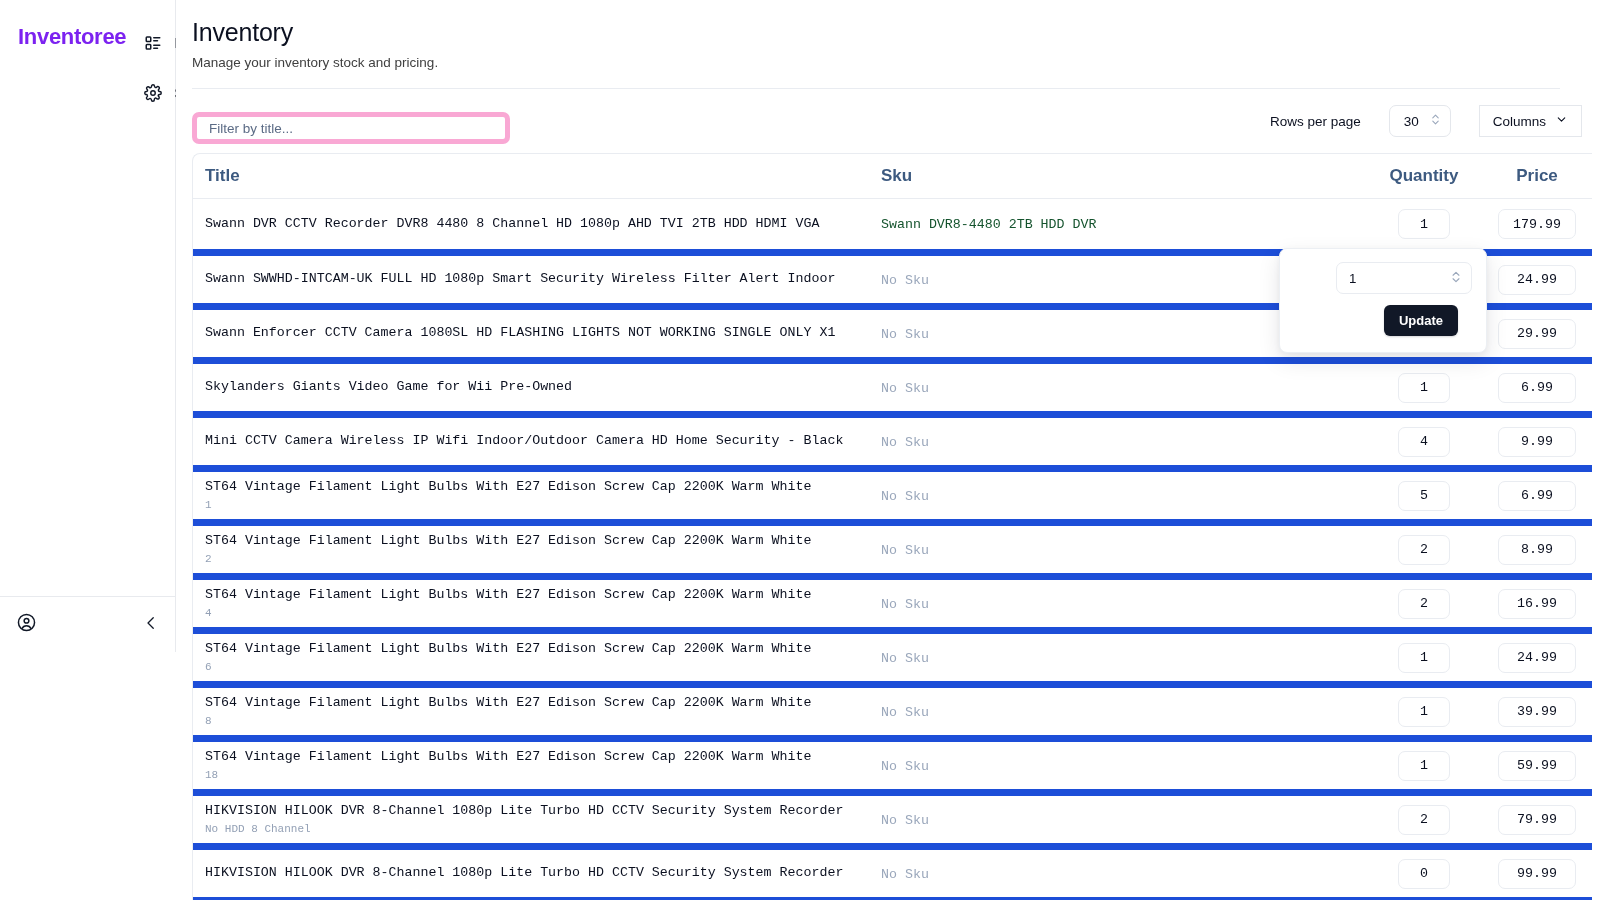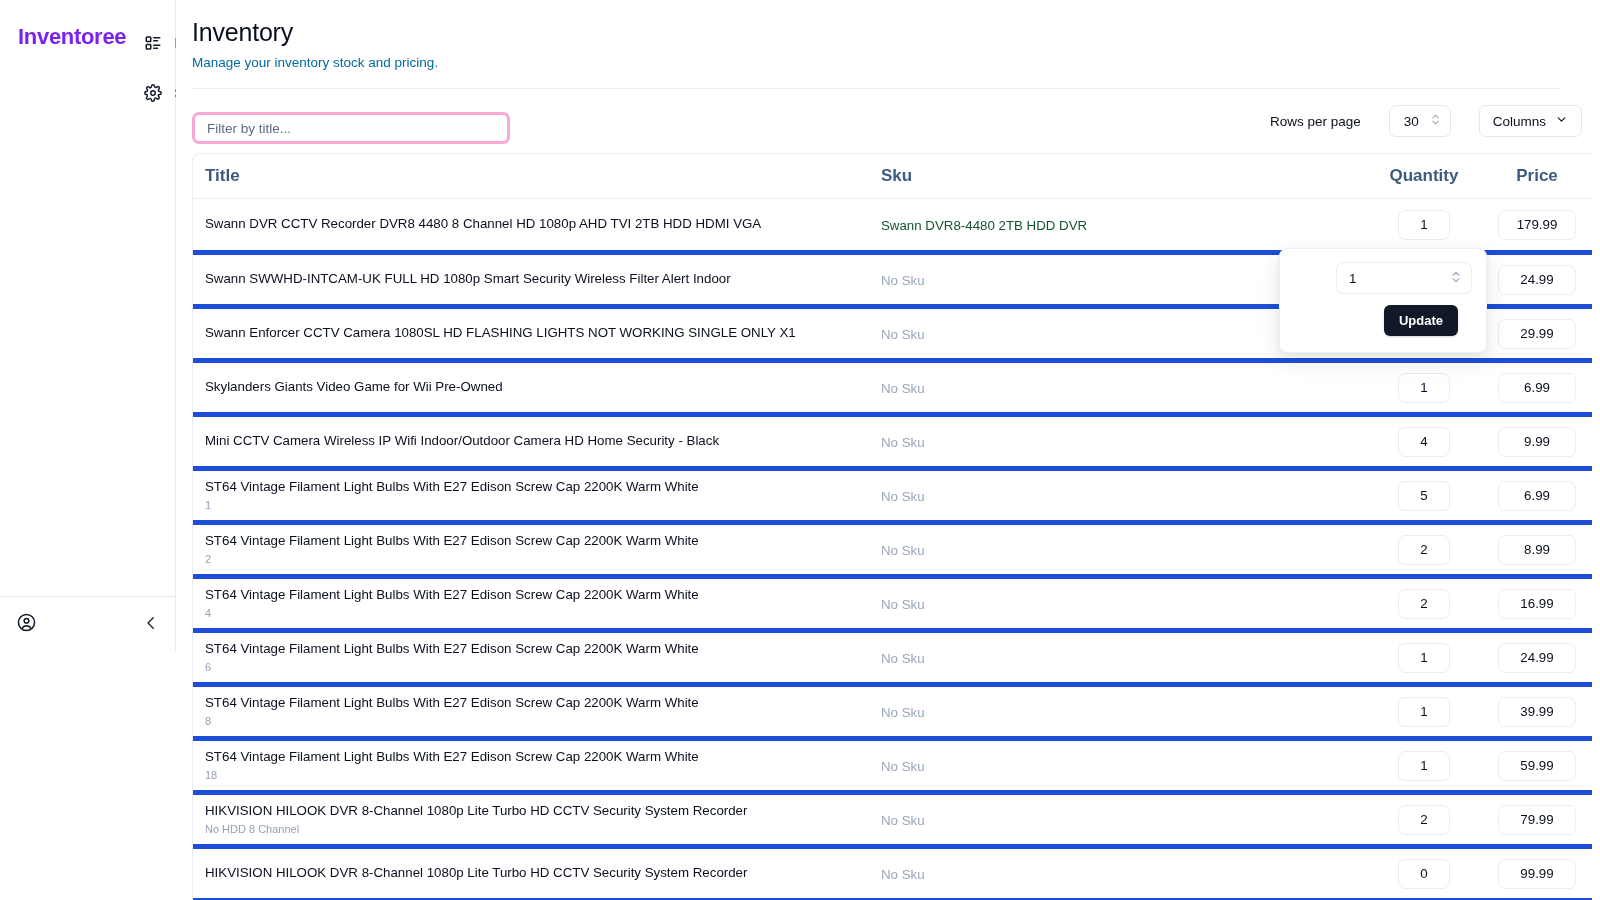--- a/index.html
+++ b/index.html
@@ -42,54 +42,54 @@
   }
   .sidebar-footer .ico { color: #111827; display: block; cursor: pointer; }
 
   
   .main {
     flex: 1 1 auto; height: 900px; position: relative;
     background: #ffffff; overflow: hidden;
   }
   .page-head { padding: 18px 0 0 16px; }
   .page-title { font-size: 25px; color: #0b1020; font-weight: normal; letter-spacing: -0.2px; }
-  .page-sub { font-size: 13.5px; color: #0369a1; margin-top: 8px; }
+  .page-sub { font-size: 13.5px; color: #404040; margin-top: 8px; }
   .head-rule {
     margin: 18px 0 0 16px; height: 1px; background: #e9ecf1; width: 1368px;
   }
 
   
   .toolbar {
     display: flex; align-items: center;
     padding: 16px 0 0 16px; position: relative; height: 62px;
   }
   .filter-input {
     width: 318px; height: 32px;
-    border: 3px solid #f9a8d4; border-radius: 7px;
+    border: 5px solid #f9a8d4; border-radius: 7px;
     background: #fff; font-size: 13.5px; color: #0b1020;
     padding: 0 12px; outline: none;
     font-family: "Liberation Sans", sans-serif;
   }
   .filter-input::placeholder { color: #5b6b85; }
   .toolbar-right {
     position: absolute; right: 18px; top: 16px;
     display: flex; align-items: center; gap: 28px;
   }
   .rows-label { font-size: 13.5px; color: #0b1020; }
   .rows-select {
     display: flex; align-items: center; gap: 10px;
     width: 62px; height: 32px;
     border: 1px solid #e4e7ec; border-radius: 7px;
     background: #fff; padding: 0 25px 0 14px; cursor: pointer;
   }
   .rows-select .val { font-size: 13.5px; color: #0b1020; }
   .columns-btn {
     display: flex; align-items: center; gap: 9px;
     height: 32px; padding: 0 13px;
-    border: 1px solid #e4e7ec; border-radius: 7px;
+    border: 1px solid #e4e7ec; border-radius: 0;
     background: #fff; cursor: pointer;
     font-size: 13.5px; color: #0b1020;
   }
 
   
   .table-wrap {
     margin-left: 16px; margin-top: 2px;
     width: 1400px;
     border: 1px solid #e9ecf1; border-right: none; border-bottom: none;
     border-radius: 8px 0 0 0;
@@ -101,23 +101,24 @@
     text-align: left; font-size: 17px; font-weight: bold;
     color: #3d5a80; padding: 12px 0 12px 12px;
     border-bottom: 1px solid #e9ecf1; height: 38px; vertical-align: middle;
   }
   th.c-title { width: 676px; }
   th.c-sku   { width: 498px; }
   th.c-qty   { width: 114px; text-align: center; padding-left: 0; }
   th.c-price { width: 112px; text-align: center; padding-left: 0; }
 
   tbody td {
-    border-bottom: 5px solid #1d4ed8;
+    border-bottom: 7px solid #1d4ed8;
     height: 54px; vertical-align: middle;
     padding: 0 0 0 12px;
+    font-family: Liberation Mono, monospace;
   }
   td.cell-title { padding-left: 12px; }
   .row-title { font-size: 13.3px; color: #0b1020; line-height: 1.25; white-space: nowrap; }
   .row-sub { font-size: 11px; color: #93a0b5; margin-top: 3px; line-height: 1.2; }
   .cell-sku { font-size: 13.3px; color: #14532d; }
   .cell-sku.empty { color: #9aa7bb; }
   td.cell-qty, td.cell-price { padding: 0; text-align: center; }
 
   .chip {
     display: inline-flex; align-items: center; justify-content: center;

